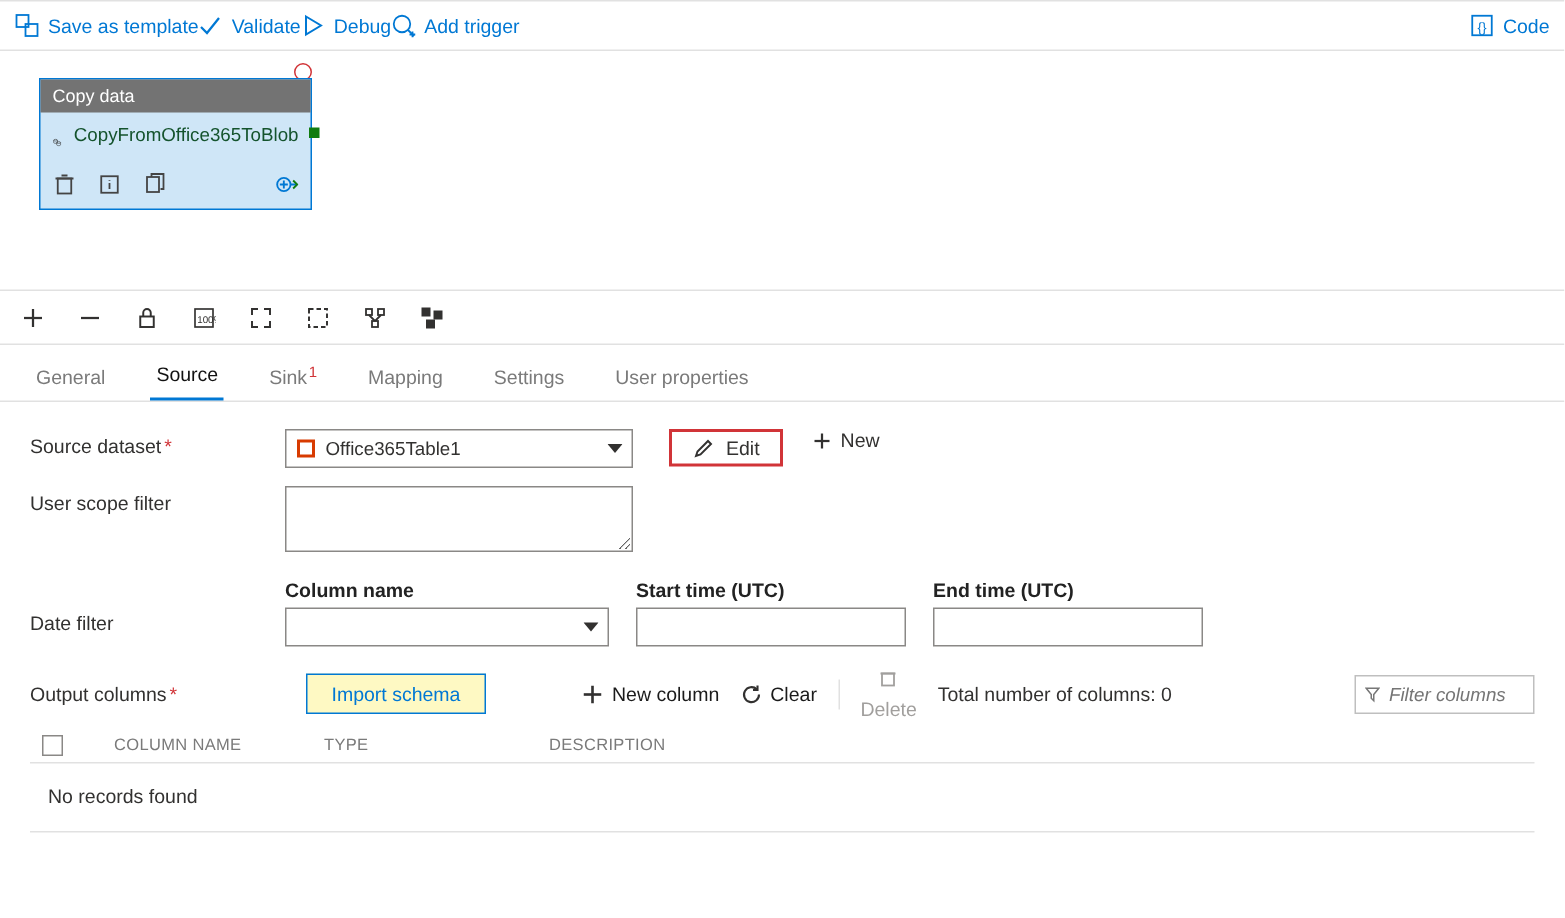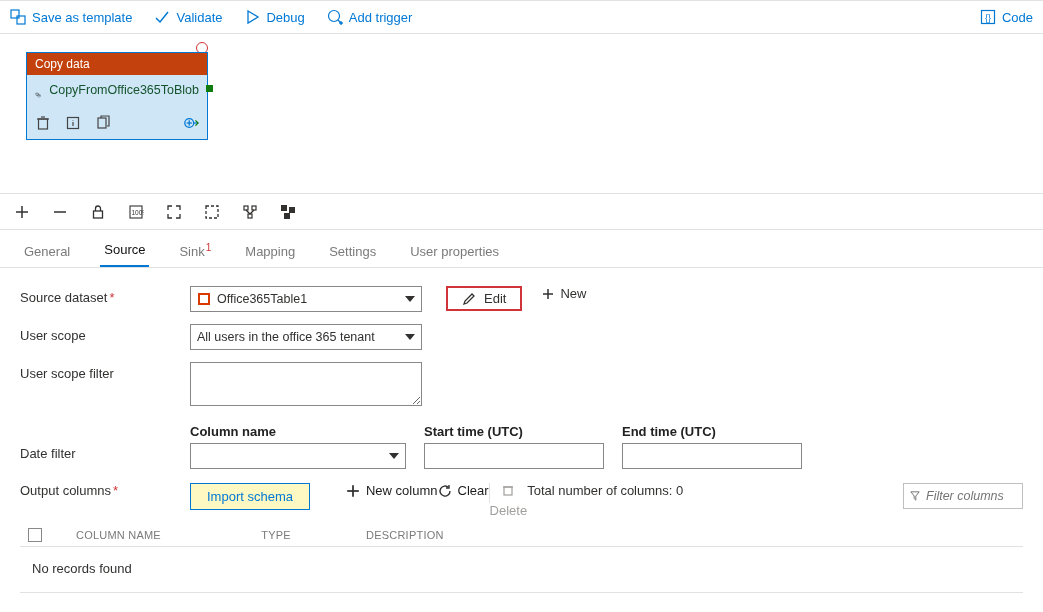--- a/index.html
+++ b/index.html
@@ -1,24 +1,24 @@
 <!DOCTYPE html>
 <html><head>
 <meta charset="utf-8">
 <style>
 * { box-sizing: border-box; margin: 0; padding: 0; font-family: "Segoe UI", Arial, sans-serif; }
 body { background: #fff; font-size: 13px; color: #323130; width: 1043px; }
-.toolbar { display: flex; align-items: center; height: 34px; border-bottom: 1px solid #e1e1e1; border-top: 1px solid #e1e1e1; padding: 0 10px; gap: 22px; }
+.toolbar { display: flex; align-items: center; height: 34px; border-bottom: 1px solid #e1e1e1; border-top: 1px solid #e1e1e1; padding: 0 10px; }
 .toolbar .spacer { flex: 1; }
 .tbtn { display: flex; align-items: center; gap: 6px; color: #0078d4; cursor: pointer; font-size: 13px; }
 .tbtn svg { width: 16px; height: 16px; }
 .canvas { position: relative; height: 160px; border-bottom: 1px solid #e1e1e1; }
 .red-circle { position:absolute; left:196px; top:8px; width:12px; height:12px; border:1.5px solid #d13438; border-radius:50%; }
 .activity { position:absolute; left:26px; top:18px; width:182px; border:1px solid #0078d4; background:#cfe6f7; }
-.activity-header { background:#c2410c; color:#fff; font-size:12px; padding:4px 8px; }
+.activity-header { background:#737373; color:#fff; font-size:12px; padding:4px 8px; }
 .activity-body { display:flex; align-items:flex-start; gap:8px; padding:8px 8px 4px 8px; position:relative; }
 .activity-body .name { font-size:12.5px; line-height:1.25; color:#14532d; }
 .activity-footer { display:flex; align-items:center; gap:14px; padding:4px 8px 8px 8px; position:relative; }
 .activity-footer svg { width:16px; height:16px; color:#444; }
 .activity-footer .grow { flex:1; }
 .green-handle { position:absolute; right:-6px; top:32px; width:7px; height:7px; background:#107c10; }
 .zoombar { display:flex; align-items:center; gap:22px; height:36px; padding:0 14px; border-bottom:1px solid #e1e1e1; }
 .zoombar svg { width:16px; height:16px; color:#323130; }
 .tabs { display:flex; gap:26px; padding:0 20px; height:38px; align-items:flex-end; border-bottom:1px solid #e1e1e1; }
 .tab { padding:0 4px 8px 4px; color:#7a7a7a; cursor:pointer; font-size:13px; }
@@ -33,34 +33,34 @@
 .select .val { flex:1; text-align:left; }
 .select svg.caret { width:10px; height:10px; }
 .edit-hl { display:flex; align-items:center; gap:8px; border:2.5px solid #d13438; padding:3px 14px; margin-left:24px; cursor:pointer; font-size:13px; }
 .text-btn { display:flex; align-items:center; gap:6px; margin-left:20px; cursor:pointer; font-size:13px; }
 .textarea { width:232px; height:44px; border:1px solid #8a8886; resize:both; font-size:12.5px; padding:4px; }
 .date-row { display:flex; align-items:flex-start; gap:18px; }
 .date-col { display:flex; flex-direction:column; gap:4px; }
 .date-col .hdr { font-size:13px; font-weight:600; color:#222; }
 .date-col .select { width:216px; height:26px; }
 .date-col input { width:180px; height:26px; border:1px solid #8a8886; padding:0 6px; font-size:12.5px; }
-.out-row { display:flex; align-items:flex-start; margin-top:14px; }
+.out-row { display:flex; align-items:center; gap:14px; margin-top:14px; }
 .out-row .label { width:170px; font-size:13px; }
 .import-btn { border:1.5px solid #0078d4; color:#0078d4; background:#fef9c3; padding:5px 16px; font-size:13px; cursor:pointer; }
 .sep { width:1px; height:20px; background:#e1e1e1; }
 .mini-btn { display:flex; align-items:center; gap:6px; cursor:pointer; font-size:13px; color:#1b1b1b; }
 .mini-btn.disabled { color:#a19f9d;flex-direction:column; }
 .mini-btn svg { width:14px; height:14px; }
 .total { font-size:13px; }
 .filter-input { margin-left:auto; display:flex; align-items:center; gap:6px; border:1px solid #bfbfbf; height:26px; padding:0 6px; width:120px; }
 .filter-input input { border:none; outline:none; font-size:12.5px; width:90px; font-style:italic; color:#777; }
 .grid-head { display:flex; align-items:center; gap:30px; padding:10px 8px 4px 8px; color:#7a7a7a; font-size:11px; letter-spacing:.02em; }
 .grid-head .chk { width:18px; }
 .grid-head .c1 { width:110px; }
-.grid-head .c2 { width:120px;text-align:center; }
+.grid-head .c2 { width:120px; }
 .grid-head .c3 { width:120px; }
 .no-records { padding:14px 8px 16px 12px; font-size:13px; border-top:1px solid #e1e1e1; border-bottom:1px solid #e1e1e1; }
 .chk-box { width:14px; height:14px; border:1px solid #8a8886; }
 </style>
 </head>
 <body>
 
 <div class="toolbar">
   <div class="tbtn">
     <svg viewBox="0 0 16 16" fill="none" stroke="#0078d4" stroke-width="1.2">
@@ -210,29 +210,20 @@
     </div>
     <div class="text-btn">
       <svg width="12" height="12" viewBox="0 0 12 12" stroke="#323130" stroke-width="1.5">
           <line x1="6" y1="1" x2="6" y2="11"></line>
           <line x1="1" y1="6" x2="11" y2="6"></line>
         </svg>
       <span>New</span>
     </div>
   </div>
 
-  <div class="row">
-    <div class="label">User scope</div>
-    <div class="select">
-      <span class="val">All users in the office 365 tenant</span>
-      <svg class="caret" viewBox="0 0 10 10" fill="#323130">
-          <polygon points="0,2 10,2 5,8"></polygon>
-        </svg>
-    </div>
-  </div>
 
   <div class="row">
     <div class="label">User scope filter</div>
     <textarea class="textarea" style=""></textarea>
   </div>
 
   <div class="row" style="margin-top:18px;">
     <div class="label" style="padding-top:22px;">Date filter</div>
     <div class="date-row">
       <div class="date-col">

